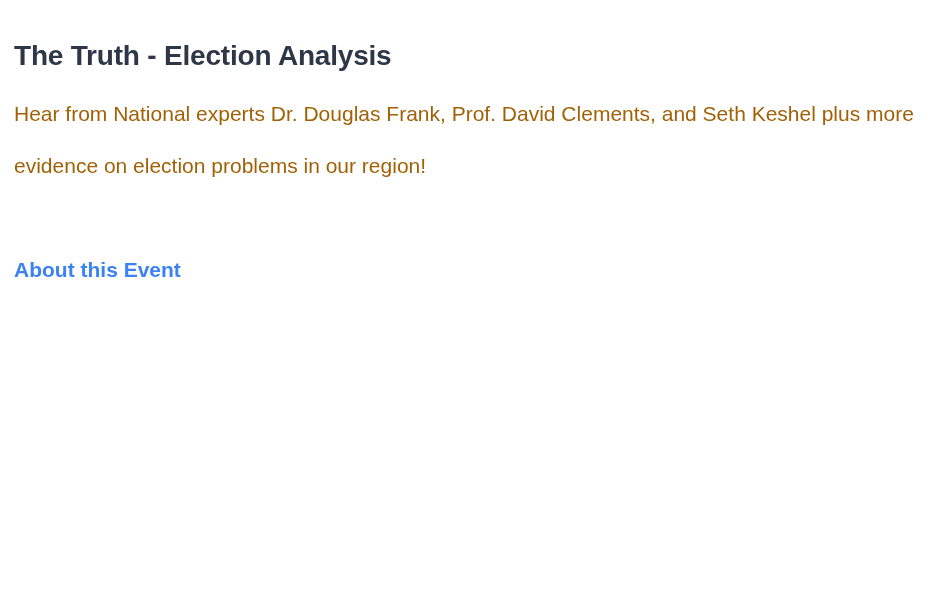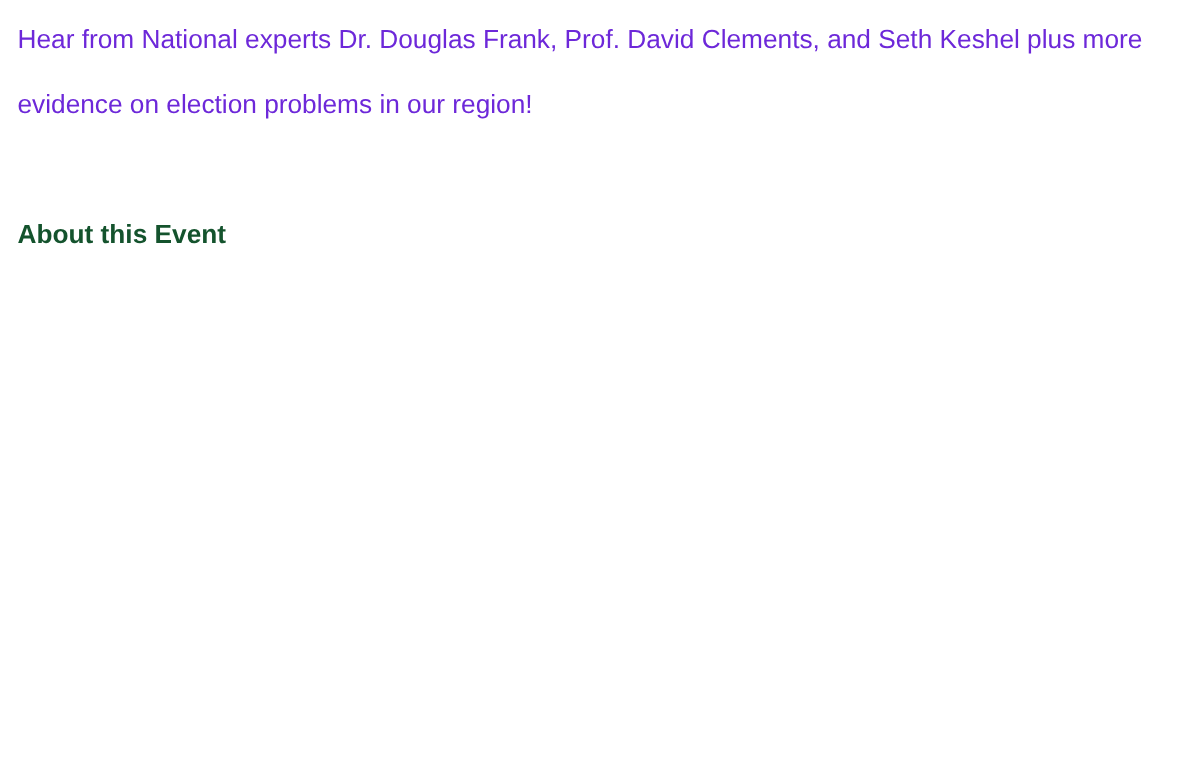--- a/index.html
+++ b/index.html
@@ -30,46 +30,47 @@
     letter-spacing: -0.2px;
     line-height: 52px;
     padding-top: 30px;
     white-space: nowrap;
   }
   .body-block {
     margin: 0;
     padding: 0;
     font-size: 21px;
     font-weight: normal;
-    color: #6d28d9;
+    color: #a16207;
     line-height: 52px;
     max-width: 910px;
   }
   .section-heading {
     margin: 0;
     padding: 0;
     font-size: 21px;
     font-weight: bold;
-    color: #14532d;
+    color: #3b82f6;
     line-height: 52px;
   }
   .spacer-line {
     height: 52px;
     line-height: 52px;
     font-size: 21px;
   }
   .lead-para {
     padding-top: 6px;
   }
 </style>
 </head>
 <body>
 
 <div class="page">
 
+  <h1 class="event-title">The Truth - Election Analysis</h1>
 
   <p class="body-block lead-para">Hear from National experts Dr. Douglas Frank, Prof. David Clements, and Seth Keshel plus more evidence on election problems in our region!</p>
 
   <div class="spacer-line">&nbsp;</div>
 
   <h2 class="section-heading">About this Event</h2>
 
   <div class="spacer-line">&nbsp;</div>
 
 

